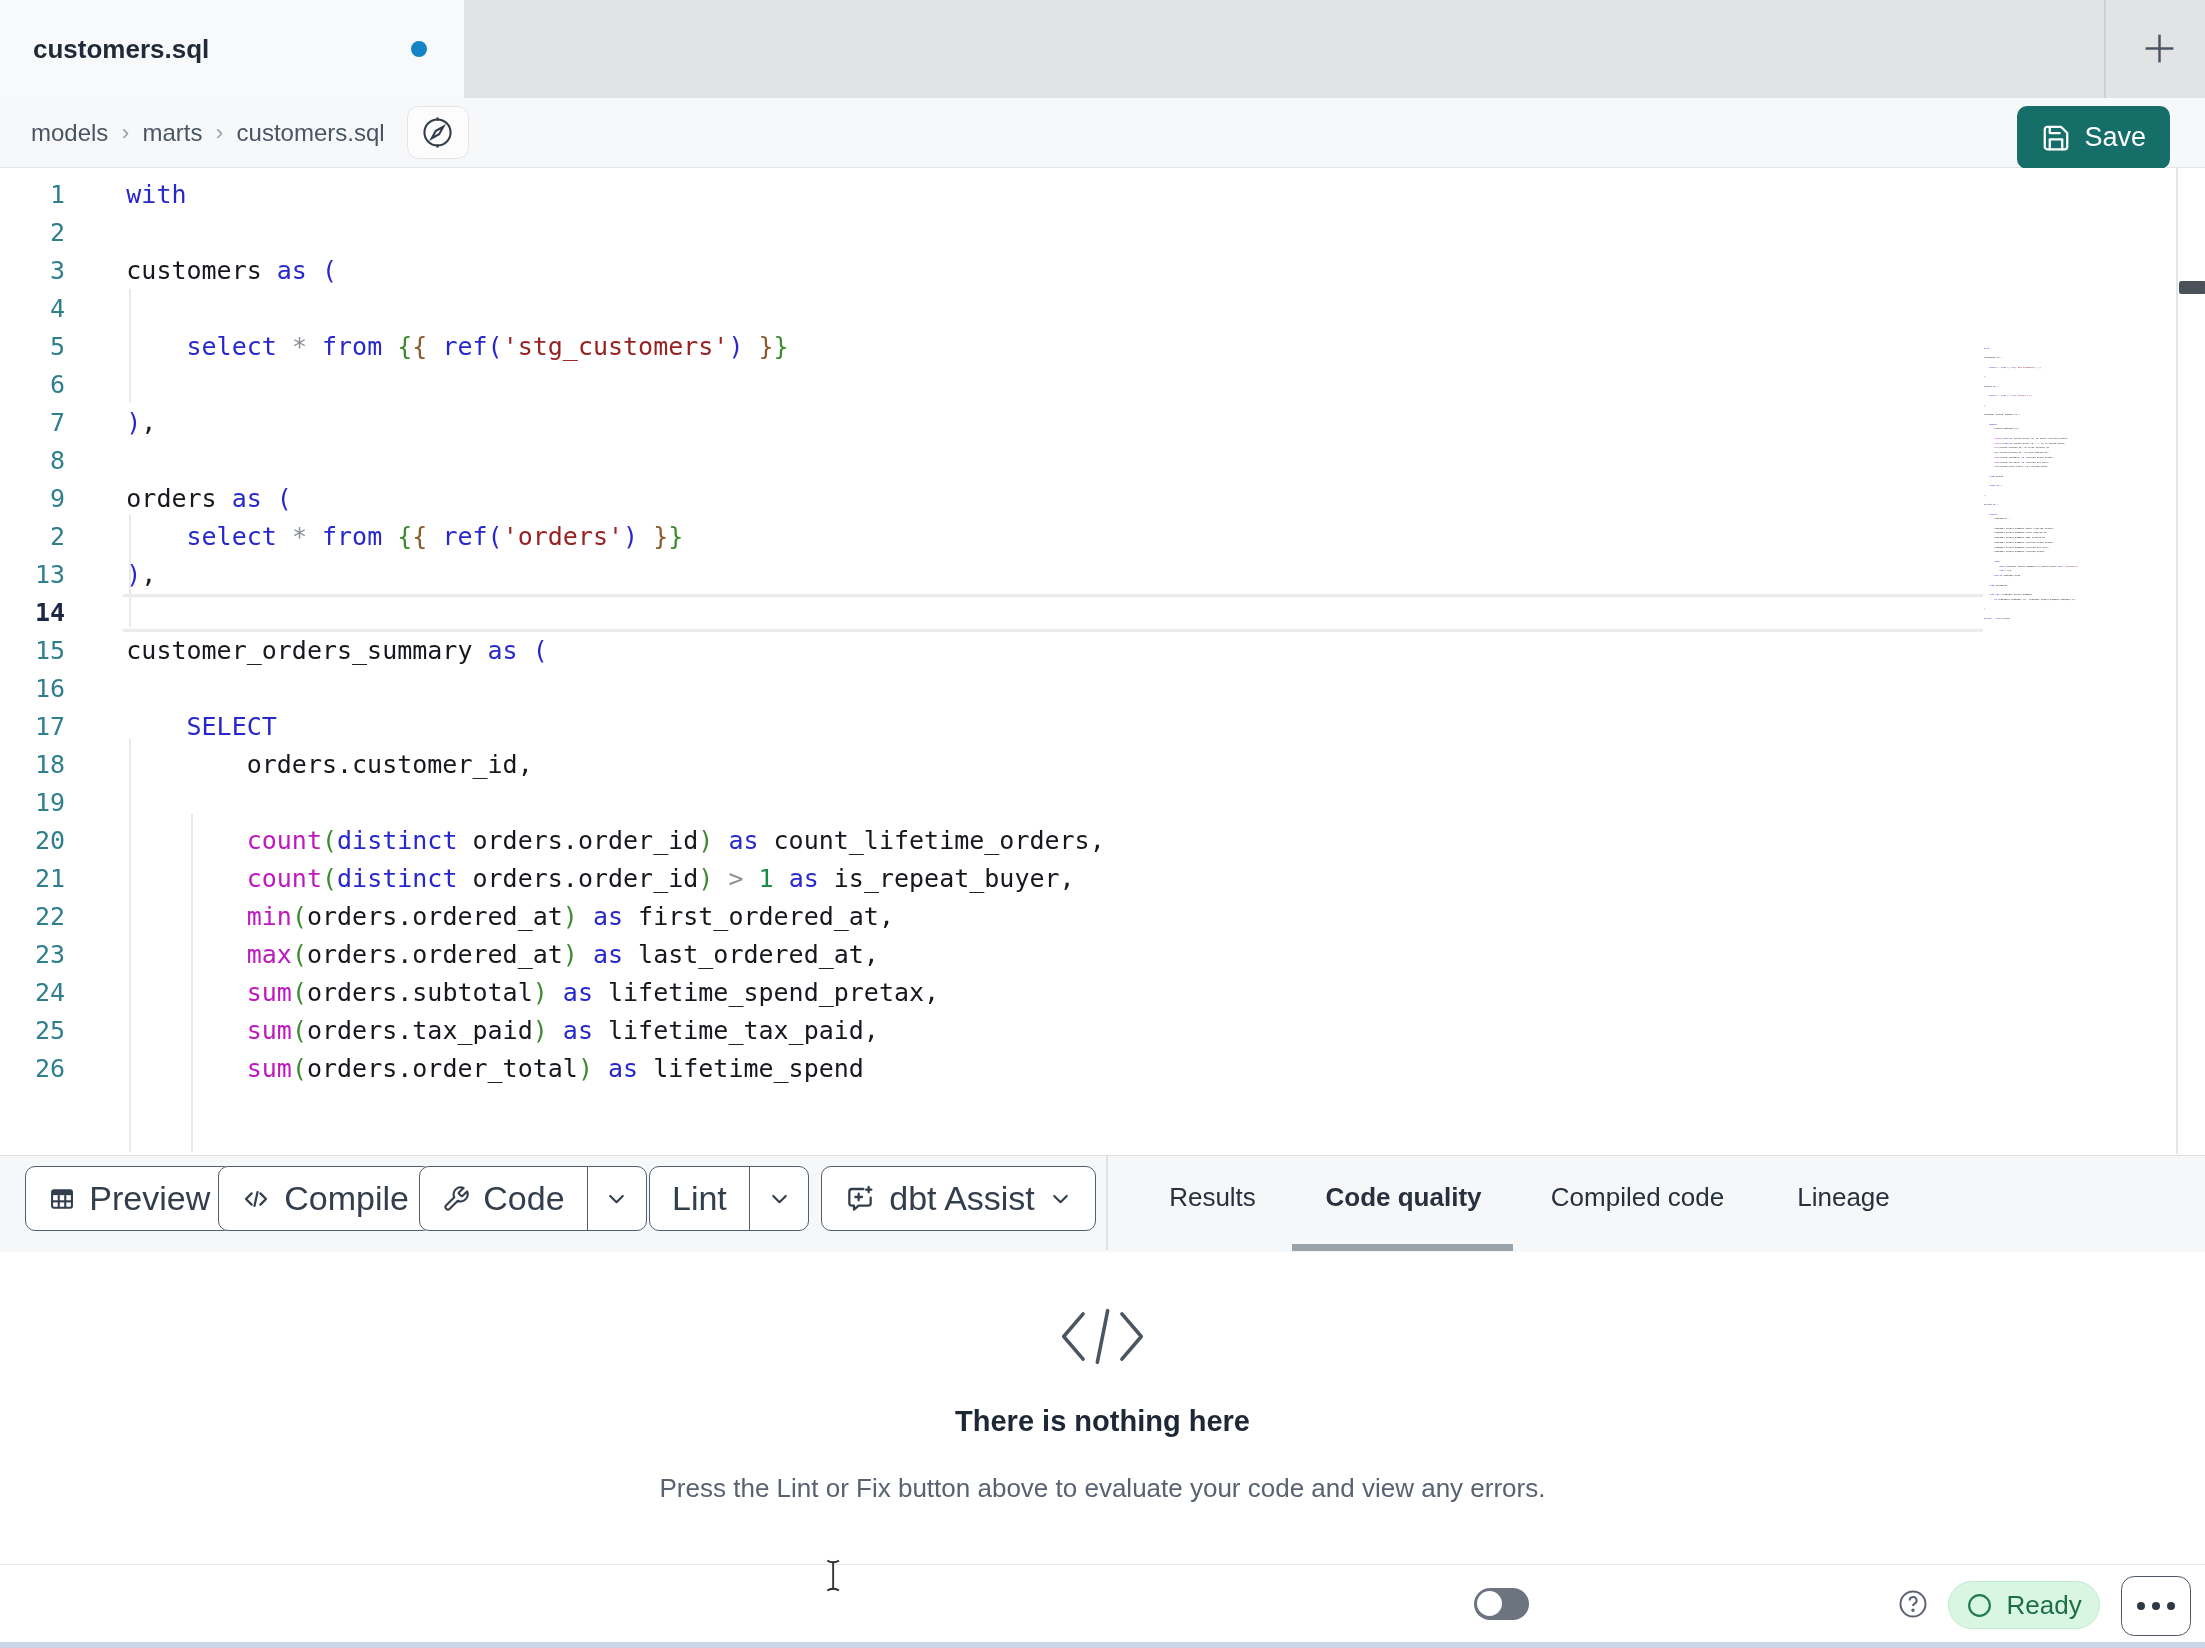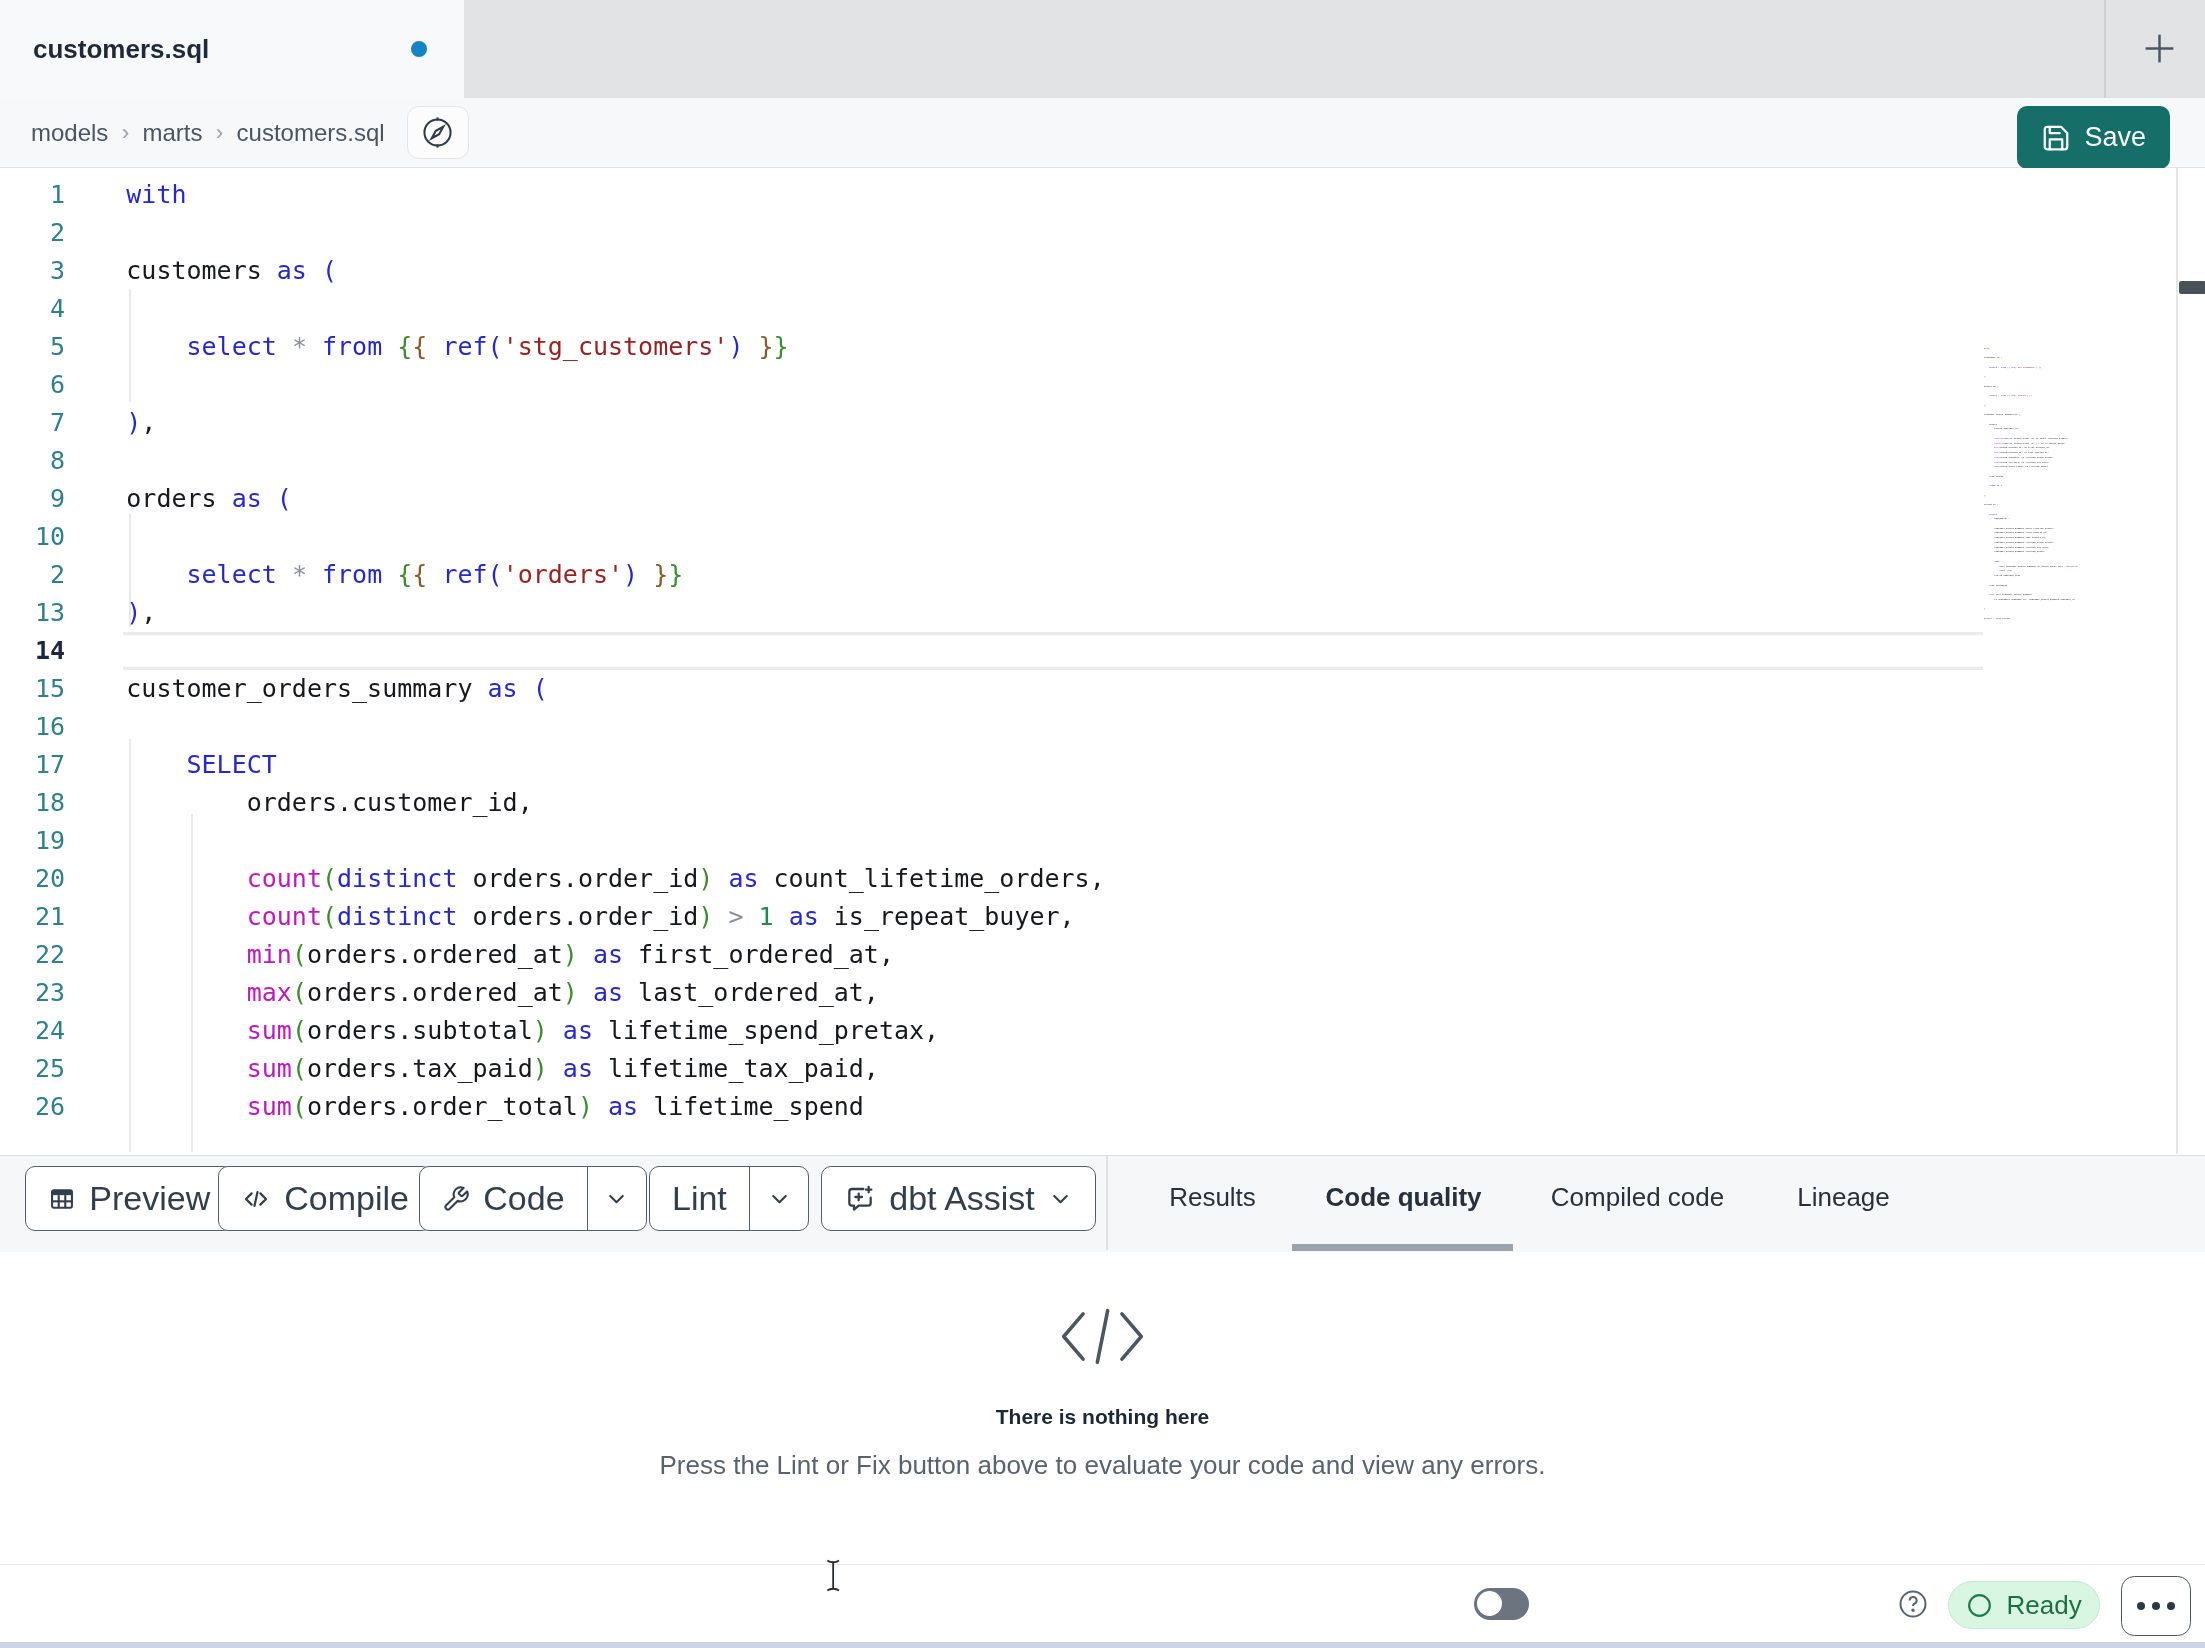--- a/index.html
+++ b/index.html
@@ -73,21 +73,21 @@
   .bottom-tab { position:absolute; top:1176px; height:42px; line-height:42px; font-size:26px; color:#27303c; cursor:pointer; text-align:center; }
   .bt-results { left:1166px; width:93px; }
   .bt-quality { left:1301px; width:205px; font-weight:700; }
   .bt-compiled { left:1549px; width:177px; }
   .bt-lineage { left:1796px; width:95px; }
   .tab-underline { position:absolute; left:1292px; top:1244px; width:221px; height:6.7px; background:#9aa2ab; }
   
   .panel { position:absolute; left:0; top:1252px; width:2205px; height:312px; background:#ffffff; }
   .empty { position:absolute; left:0; top:48px; width:2205px; display:flex; flex-direction:column; align-items:center; }
   .empty-icon { color:#4b5663; margin-bottom:32px; }
-  .empty-title { font-size:21px; font-weight:700; color:#1d2735; margin-bottom:21px; }
+  .empty-title { font-size:29px; font-weight:700; color:#1d2735; margin-bottom:35px; }
   .empty-sub { font-size:26px; color:#596271; }
   
   .statusbar { position:absolute; left:0; top:1564px; width:2205px; height:78px; background:#ffffff; border-top:1.7px solid #e8e9eb; }
   .toggle { position:absolute; left:1474px; top:23px; width:55px; height:32px; border-radius:16px; background:#6c7480; cursor:pointer; }
   .toggle .knob { position:absolute; left:3.3px; top:3.3px; width:25px; height:25px; border-radius:50%; background:#ffffff; }
   .defer-label { position:absolute; left:1552px; top:0; height:78px; line-height:78px; font-size:26px; color:#3f4956; }
   .help-icon { position:absolute; left:1898px; top:24px; cursor:pointer; }
   .ready-pill {
     position:absolute; left:1948px; top:16px; width:152px; height:48px; border-radius:24px;
     background:#d9f6e2; border:1.7px solid #bfecd0; display:flex; align-items:center; justify-content:center; gap:13.3px;
@@ -180,24 +180,20 @@
           <div class="gutter-cell">7</div>
           <div class="code-cell"><span style="color: rgb(39, 40, 204);">)</span><span style="color: rgb(22, 24, 29);">,</span></div>
         </div>
         <div class="row">
           <div class="gutter-cell">8</div>
           <div class="code-cell"></div>
         </div>
         <div class="row">
           <div class="gutter-cell">9</div>
           <div class="code-cell"><span style="color: rgb(22, 24, 29);">orders </span><span style="color: rgb(39, 40, 204);">as (</span></div>
-        </div>
-        <div class="row">
-          <div class="gutter-cell">10</div>
-          <div class="code-cell"></div>
         </div>
         <div class="row">
           <div class="gutter-cell">2</div>
           <div class="code-cell"><span style="color: rgb(39, 40, 204);">    select </span><span style="color: rgb(138, 143, 152);">*</span><span style="color: rgb(39, 40, 204);"> from </span><span style="color: rgb(61, 139, 47);">{</span><span style="color: rgb(139, 90, 43);">{ </span><span style="color: rgb(39, 40, 204);">ref(</span><span style="color: rgb(153, 33, 33);">'orders'</span><span style="color: rgb(39, 40, 204);">)</span><span style="color: rgb(139, 90, 43);"> }</span><span style="color: rgb(61, 139, 47);">}</span></div>
         </div>
         <div class="row">
           <div class="gutter-cell">13</div>
           <div class="code-cell"><span style="color: rgb(39, 40, 204);">)</span><span style="color: rgb(22, 24, 29);">,</span></div>
         </div>
         <div class="row active">

